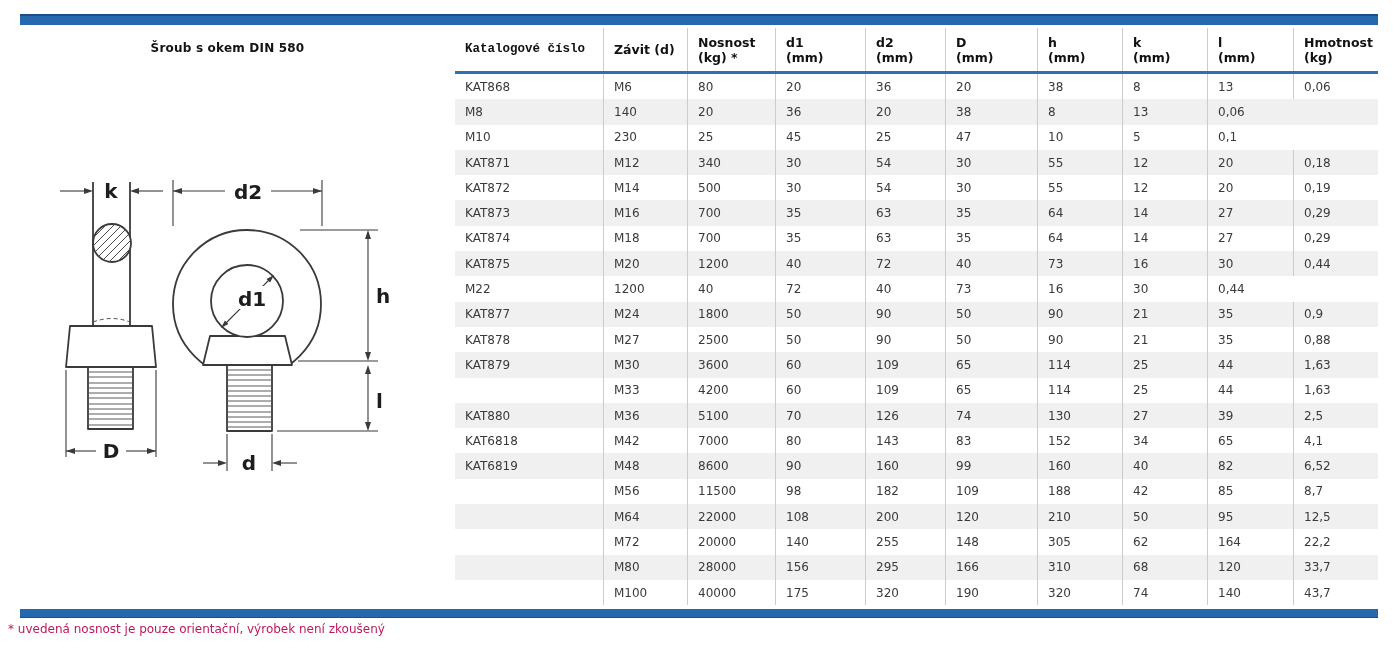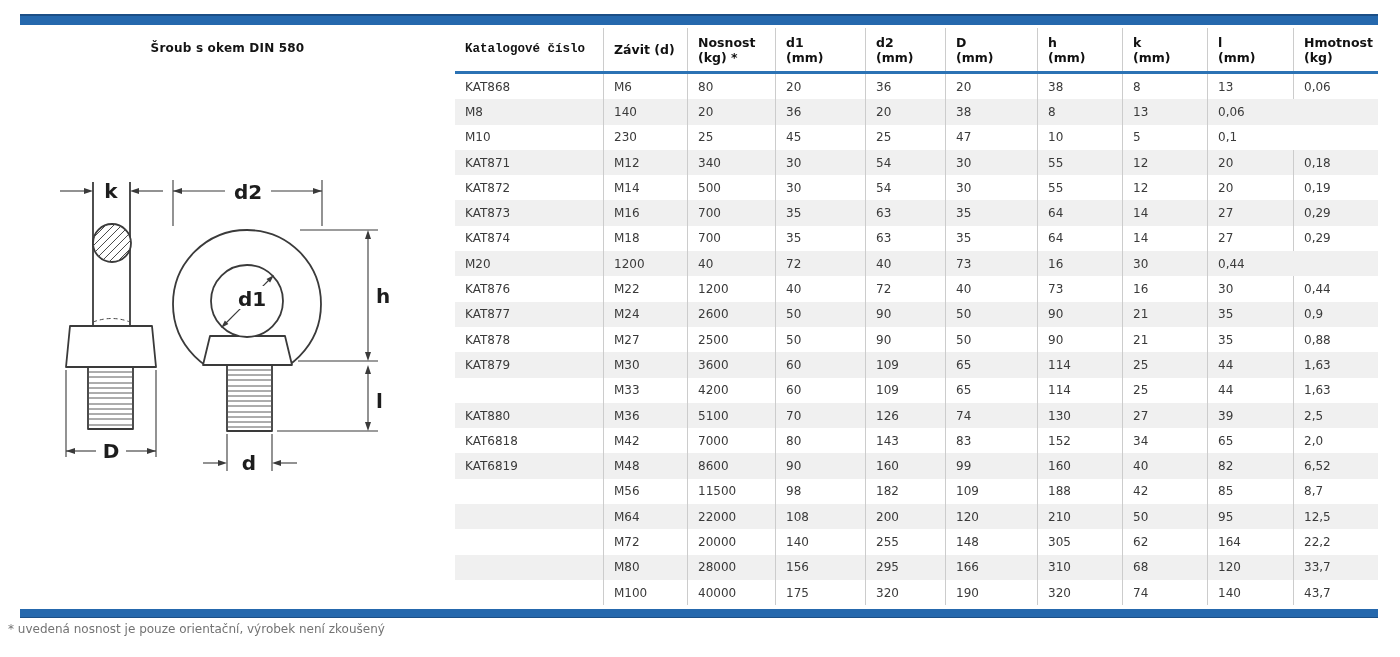--- a/index.html
+++ b/index.html
@@ -13,21 +13,21 @@
   *{margin:0;padding:0;box-sizing:border-box;}
   html,body{background:#fff;}
   body{font-family:"DejaVu Sans","Liberation Sans",sans-serif;}
   .page{position:relative;width:1400px;height:657px;background:#fff;overflow:hidden;}
   .top-bar{position:absolute;left:20px;top:14px;width:1358px;height:11px;
     background:var(--accent);border-top:2px solid var(--accent-edge);}
   .bottom-bar{position:absolute;left:20px;top:609px;width:1358px;height:9px;
     background:var(--accent);border-bottom:1px solid var(--accent-edge);}
   .title{position:absolute;left:0;top:41px;width:455px;text-align:center;
     font-size:12px;font-weight:700;color:#141414;letter-spacing:0.2px;}
-  .footnote{position:absolute;left:8px;top:622px;font-size:12px;color:#737373;}
+  .footnote{position:absolute;left:8px;top:622px;font-size:12px;color:#be185d;}
 
   .drawing{position:absolute;left:0;top:158px;width:430px;height:345px;}
   .drawing svg{display:block;}
   .drawing .obj{stroke:#3a3a3a;stroke-width:1.8;fill:none;stroke-linejoin:round;}
   .drawing .objw{stroke:#3a3a3a;stroke-width:1.8;fill:#ffffff;stroke-linejoin:round;}
   .drawing .thin{stroke:#4a4a4a;stroke-width:1;fill:none;}
   .drawing .thread{stroke:#5a5a5a;stroke-width:1;}
   .drawing .dim{stroke:#3a3a3a;stroke-width:1.1;fill:none;}
   .drawing .arr{fill:#3a3a3a;stroke:none;}
   .drawing text{font-family:"DejaVu Sans","Liberation Sans",sans-serif;
@@ -287,46 +287,46 @@
           <div class="td">700</div>
           <div class="td">35</div>
           <div class="td">63</div>
           <div class="td">35</div>
           <div class="td">64</div>
           <div class="td">14</div>
           <div class="td">27</div>
           <div class="td">0,29</div>
         </div>
         <div class="tr">
+          <div class="td">KAT875</div>
           <div class="td">M20</div>
           <div class="td">1200</div>
           <div class="td">40</div>
           <div class="td">72</div>
           <div class="td">40</div>
           <div class="td">73</div>
           <div class="td">16</div>
           <div class="td">30</div>
           <div class="td">0,44</div>
         </div>
         <div class="tr">
-          <div class="td">KAT876</div>
           <div class="td">M22</div>
           <div class="td">1200</div>
           <div class="td">40</div>
           <div class="td">72</div>
           <div class="td">40</div>
           <div class="td">73</div>
           <div class="td">16</div>
           <div class="td">30</div>
           <div class="td">0,44</div>
         </div>
         <div class="tr">
           <div class="td">KAT877</div>
           <div class="td">M24</div>
-          <div class="td">2600</div>
+          <div class="td">1800</div>
           <div class="td">50</div>
           <div class="td">90</div>
           <div class="td">50</div>
           <div class="td">90</div>
           <div class="td">21</div>
           <div class="td">35</div>
           <div class="td">0,9</div>
         </div>
         <div class="tr">
           <div class="td">KAT878</div>
@@ -379,21 +379,21 @@
         <div class="tr">
           <div class="td">KAT6818</div>
           <div class="td">M42</div>
           <div class="td">7000</div>
           <div class="td">80</div>
           <div class="td">143</div>
           <div class="td">83</div>
           <div class="td">152</div>
           <div class="td">34</div>
           <div class="td">65</div>
-          <div class="td">2,0</div>
+          <div class="td">4,1</div>
         </div>
         <div class="tr">
           <div class="td">KAT6819</div>
           <div class="td">M48</div>
           <div class="td">8600</div>
           <div class="td">90</div>
           <div class="td">160</div>
           <div class="td">99</div>
           <div class="td">160</div>
           <div class="td">40</div>

